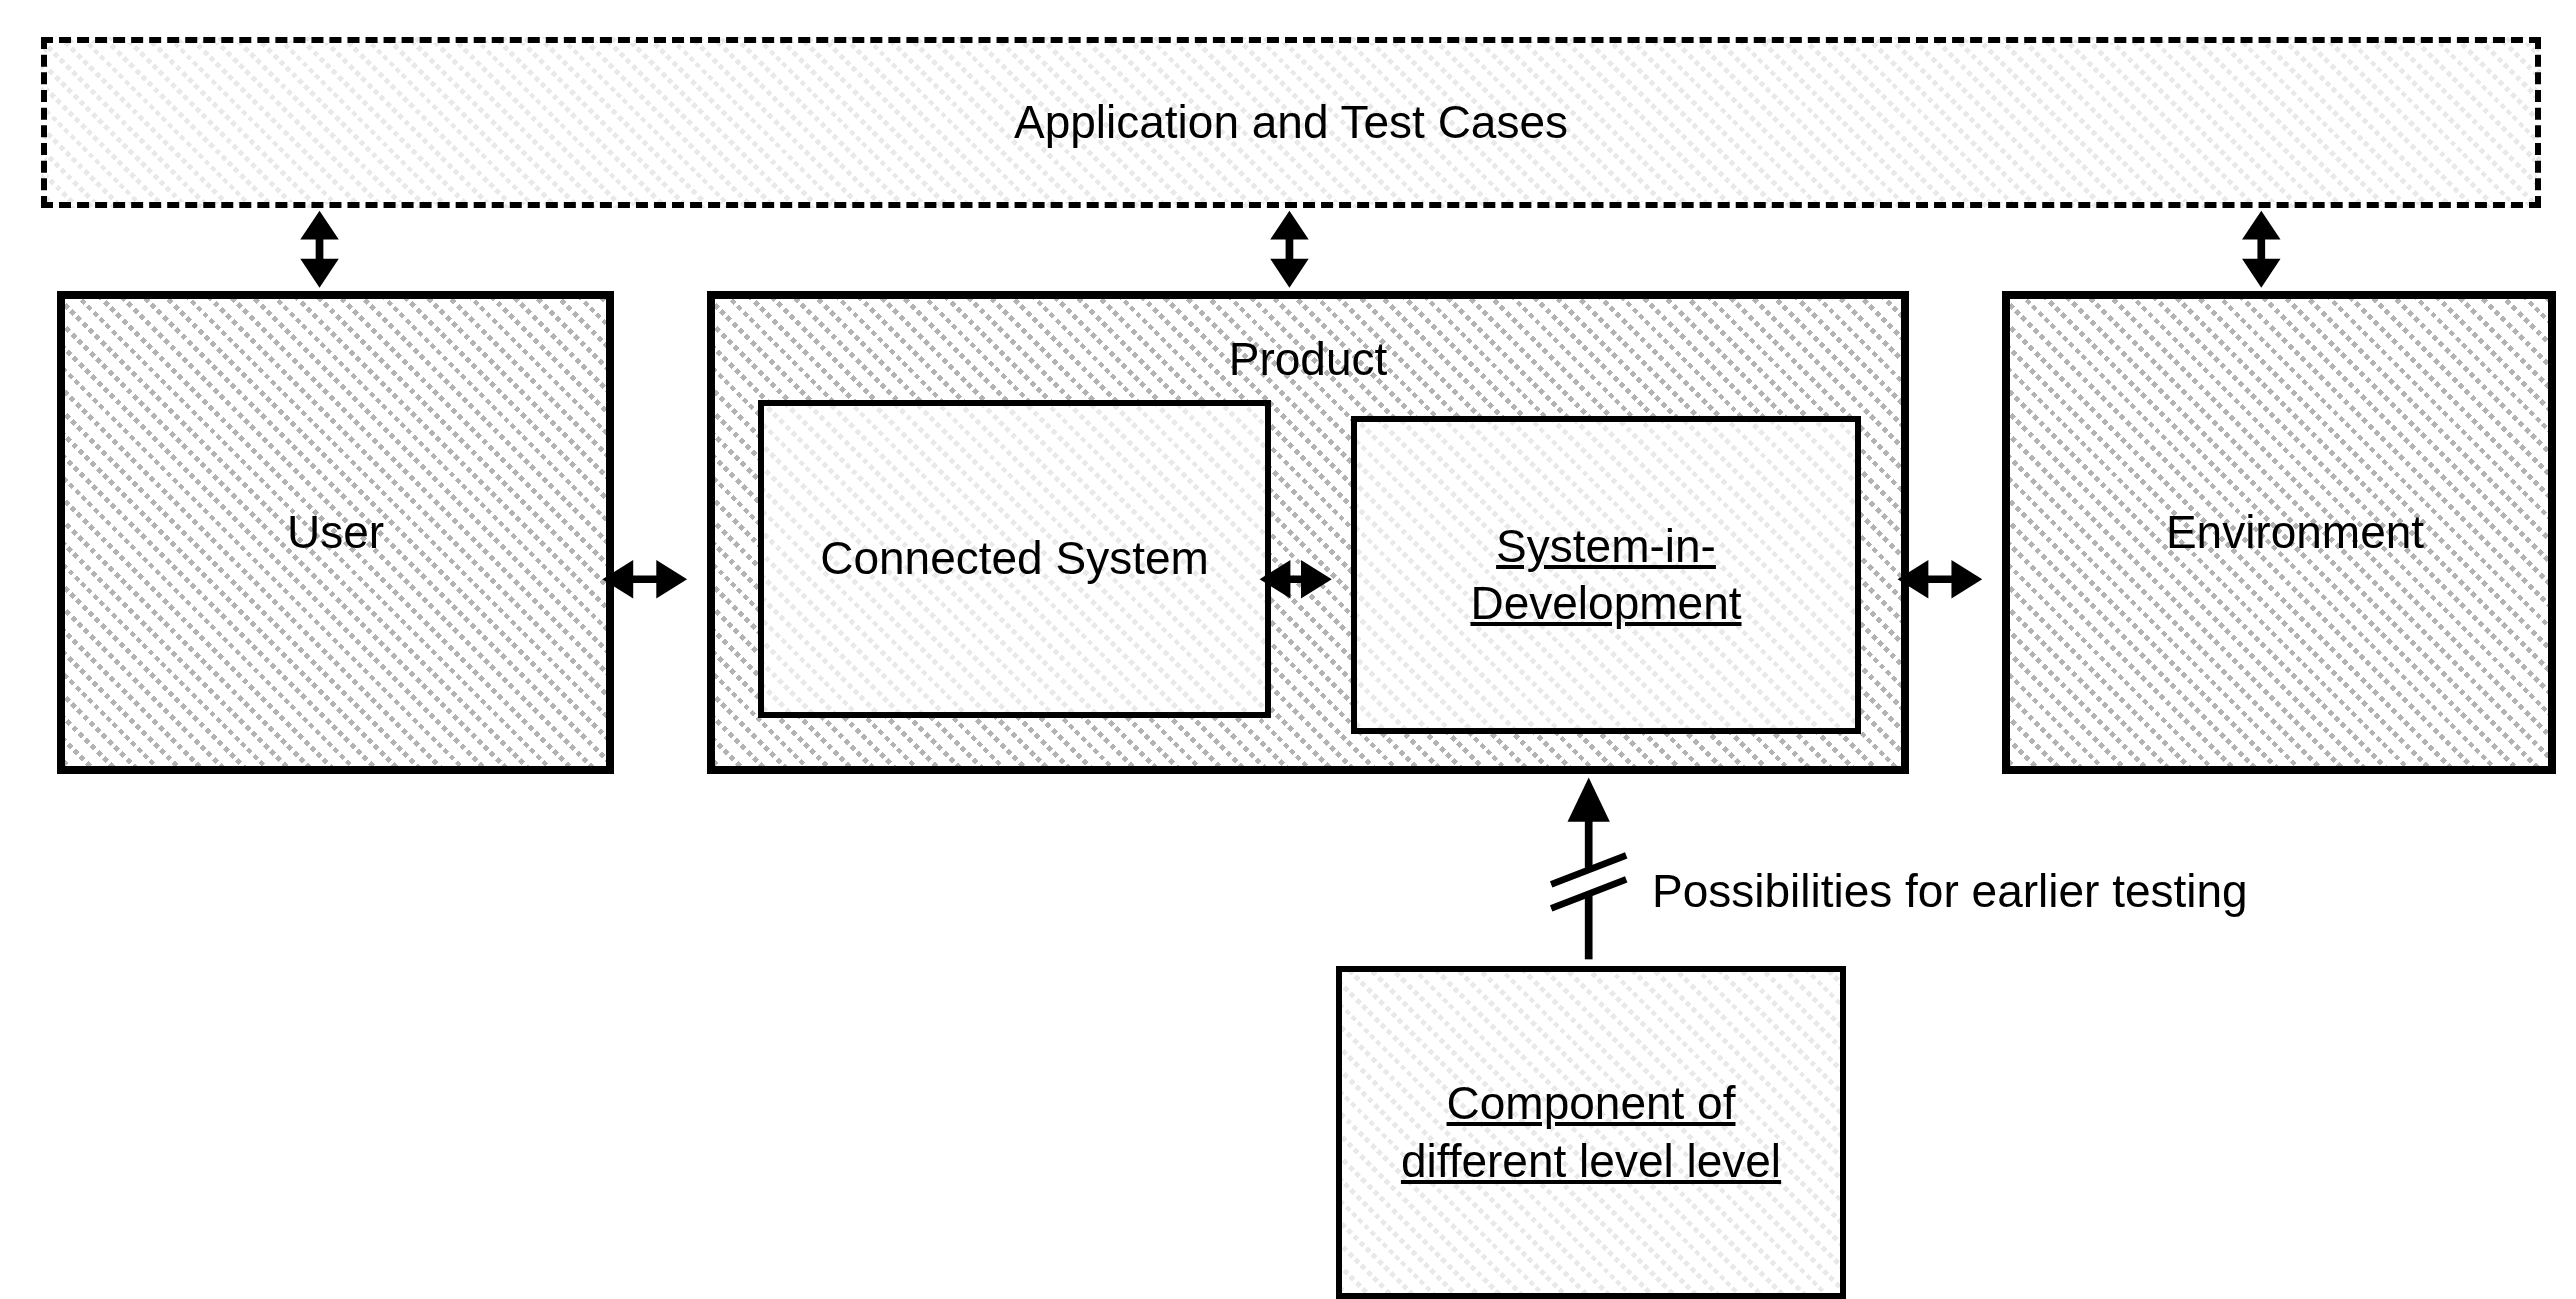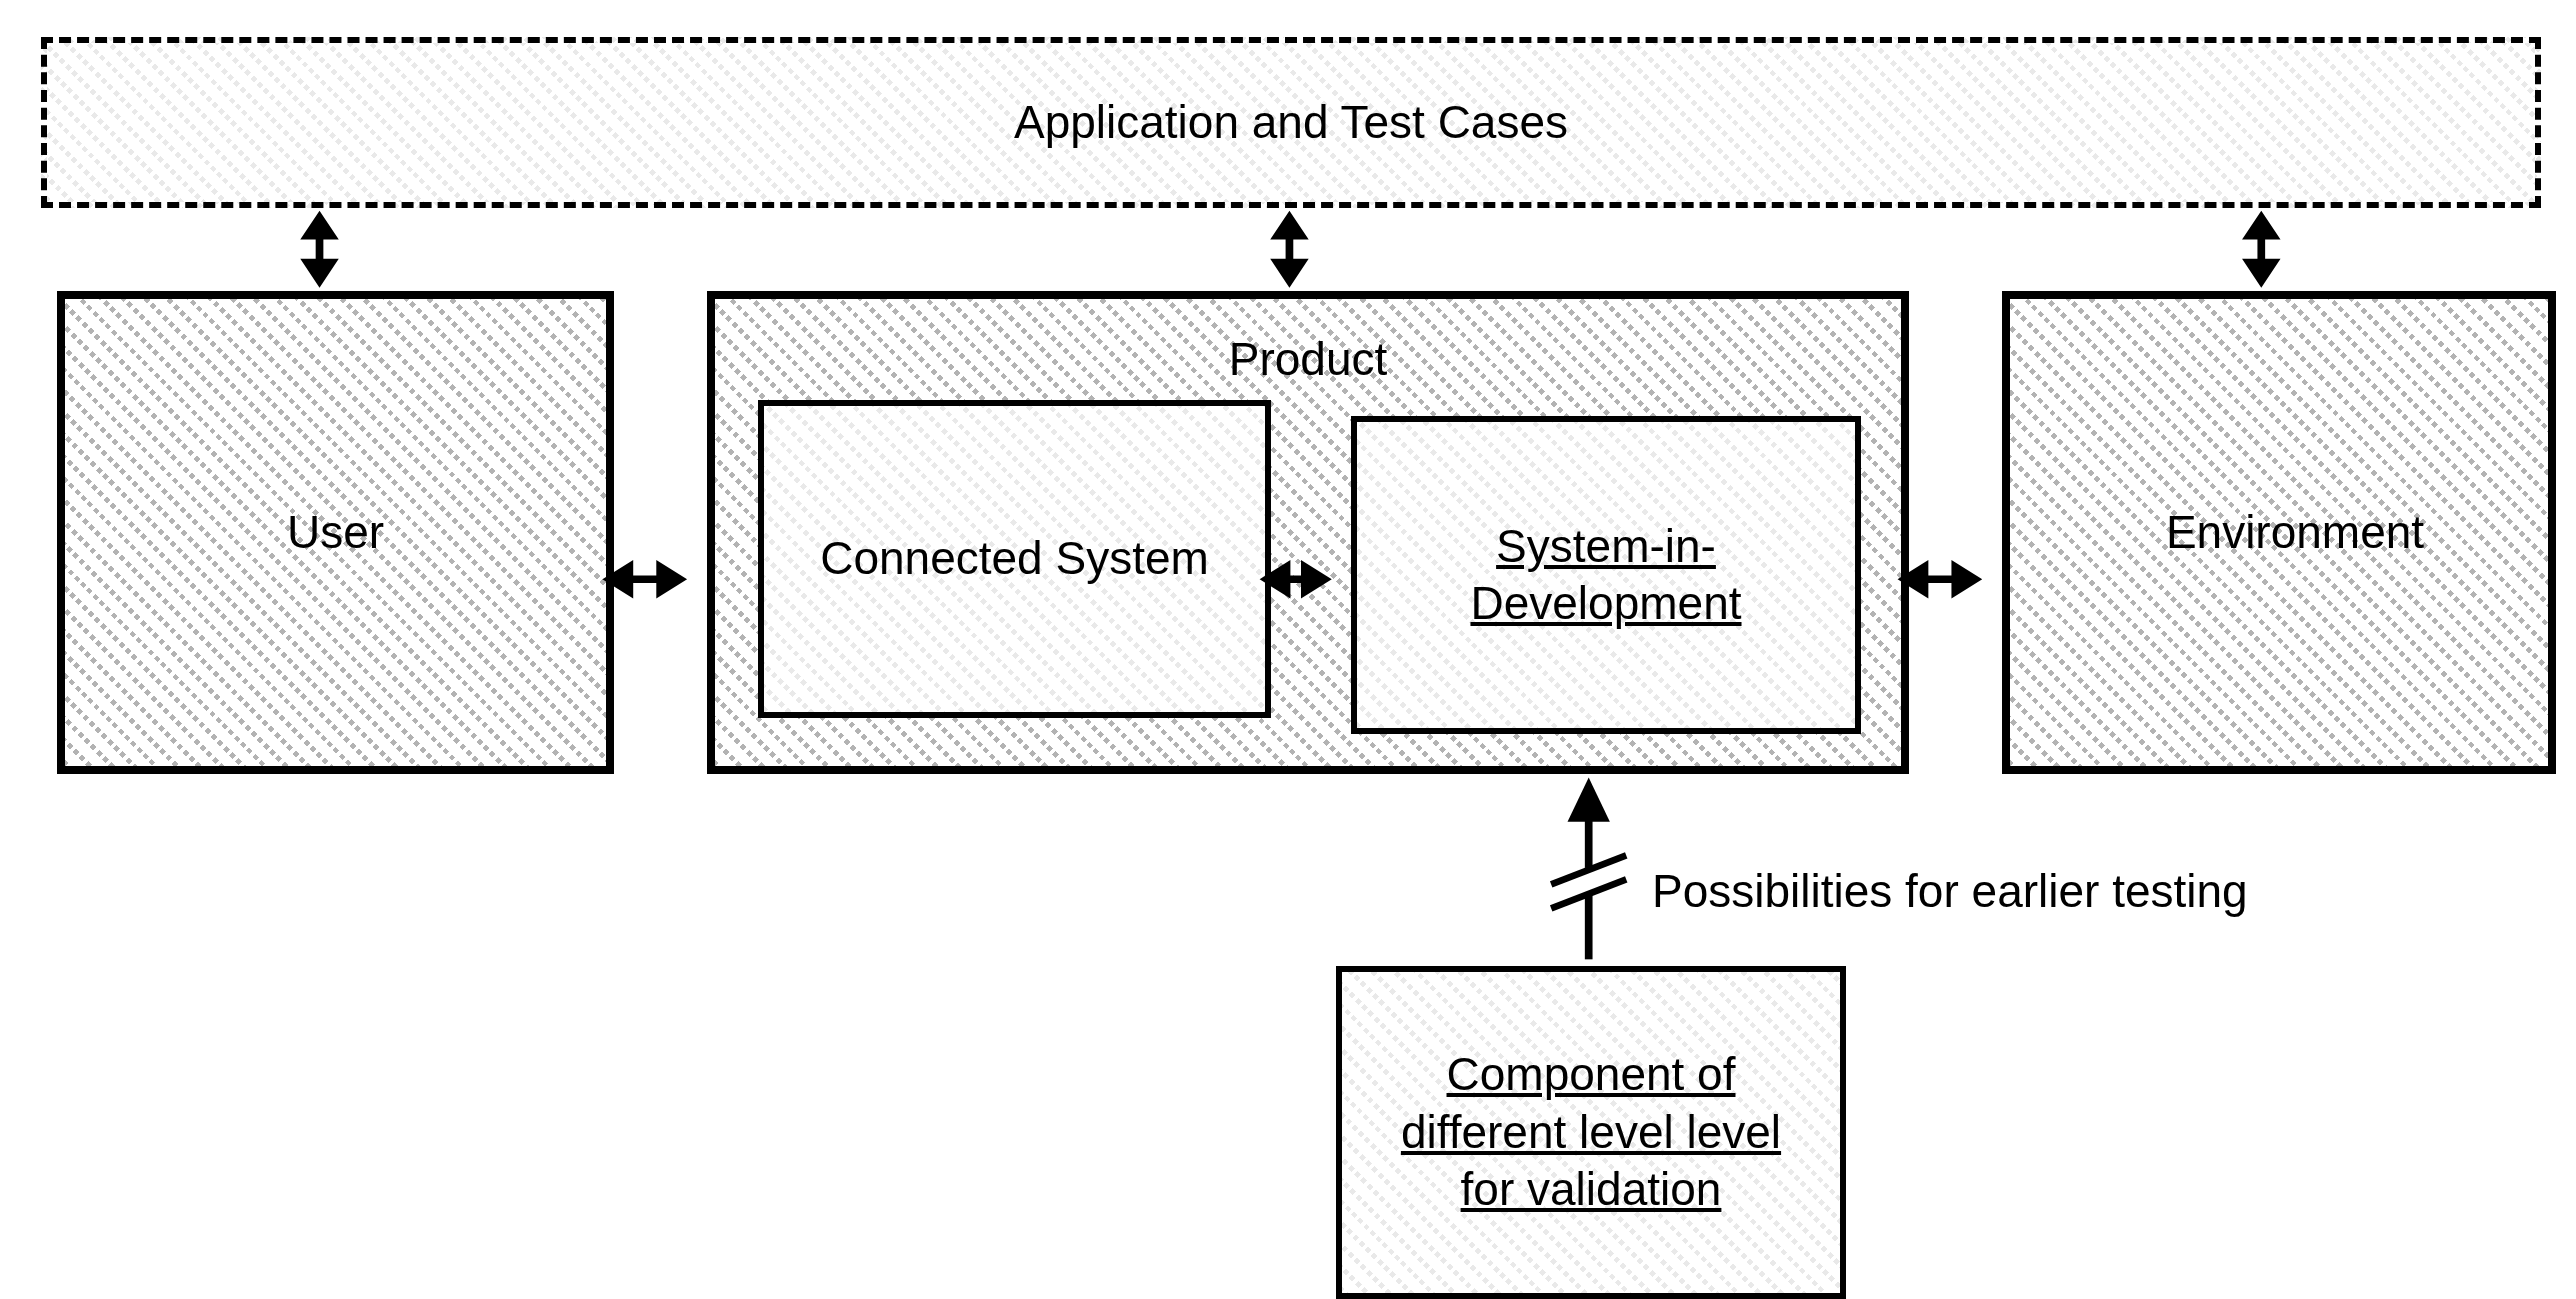--- a/index.html
+++ b/index.html
@@ -71,21 +71,20 @@
     </div>
   </div>
 
   <div id="env-box" class="box border-outer hatch-strong">
     <span>Environment</span>
   </div>
 
   <div id="component-box" class="box border-inner hatch-faint">
     <span class="line-span">Component of</span>
     <span class="line-span">different level level</span>
-    <span class="line-span">for validation</span>
   </div>
 
   <div id="earlier-label">Possibilities for earlier testing</div>
 
   <svg class="arrows" viewBox="0 0 2677 1350" xmlns="http://www.w3.org/2000/svg">
 
     <g fill="#000000">
       <path d="M332 219 L312 249 L328 249 L328 269 L312 269 L332 299 L352 269 L336 269 L336 249 L352 249 Z"></path>
       <path d="M332 219 L312 249 L328 249 L328 269 L312 269 L332 299 L352 269 L336 269 L336 249 L352 249 Z" transform="translate(1008,0)"></path>
       <path d="M332 219 L312 249 L328 249 L328 269 L312 269 L332 299 L352 269 L336 269 L336 249 L352 249 Z" transform="translate(2018,0)"></path>

